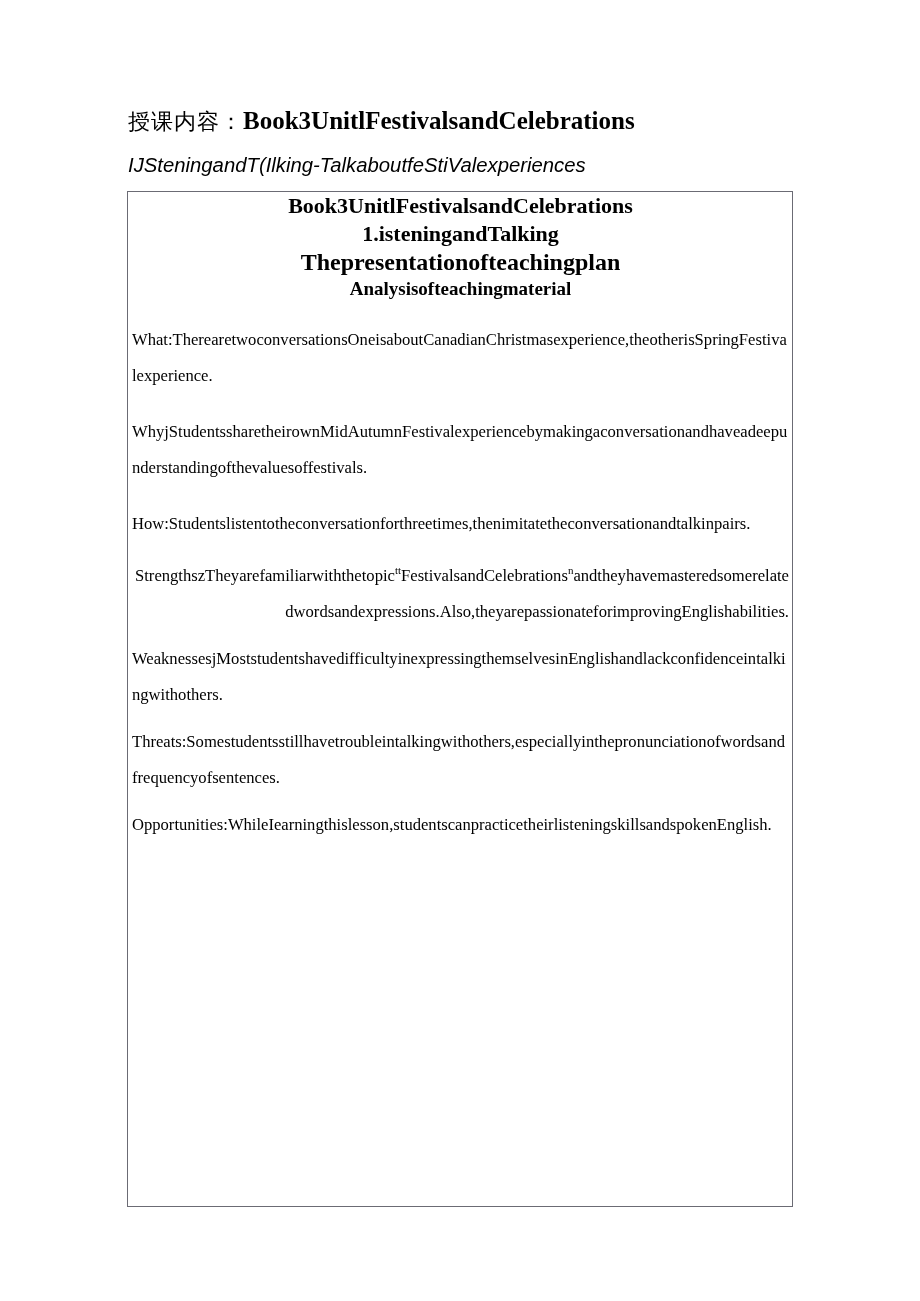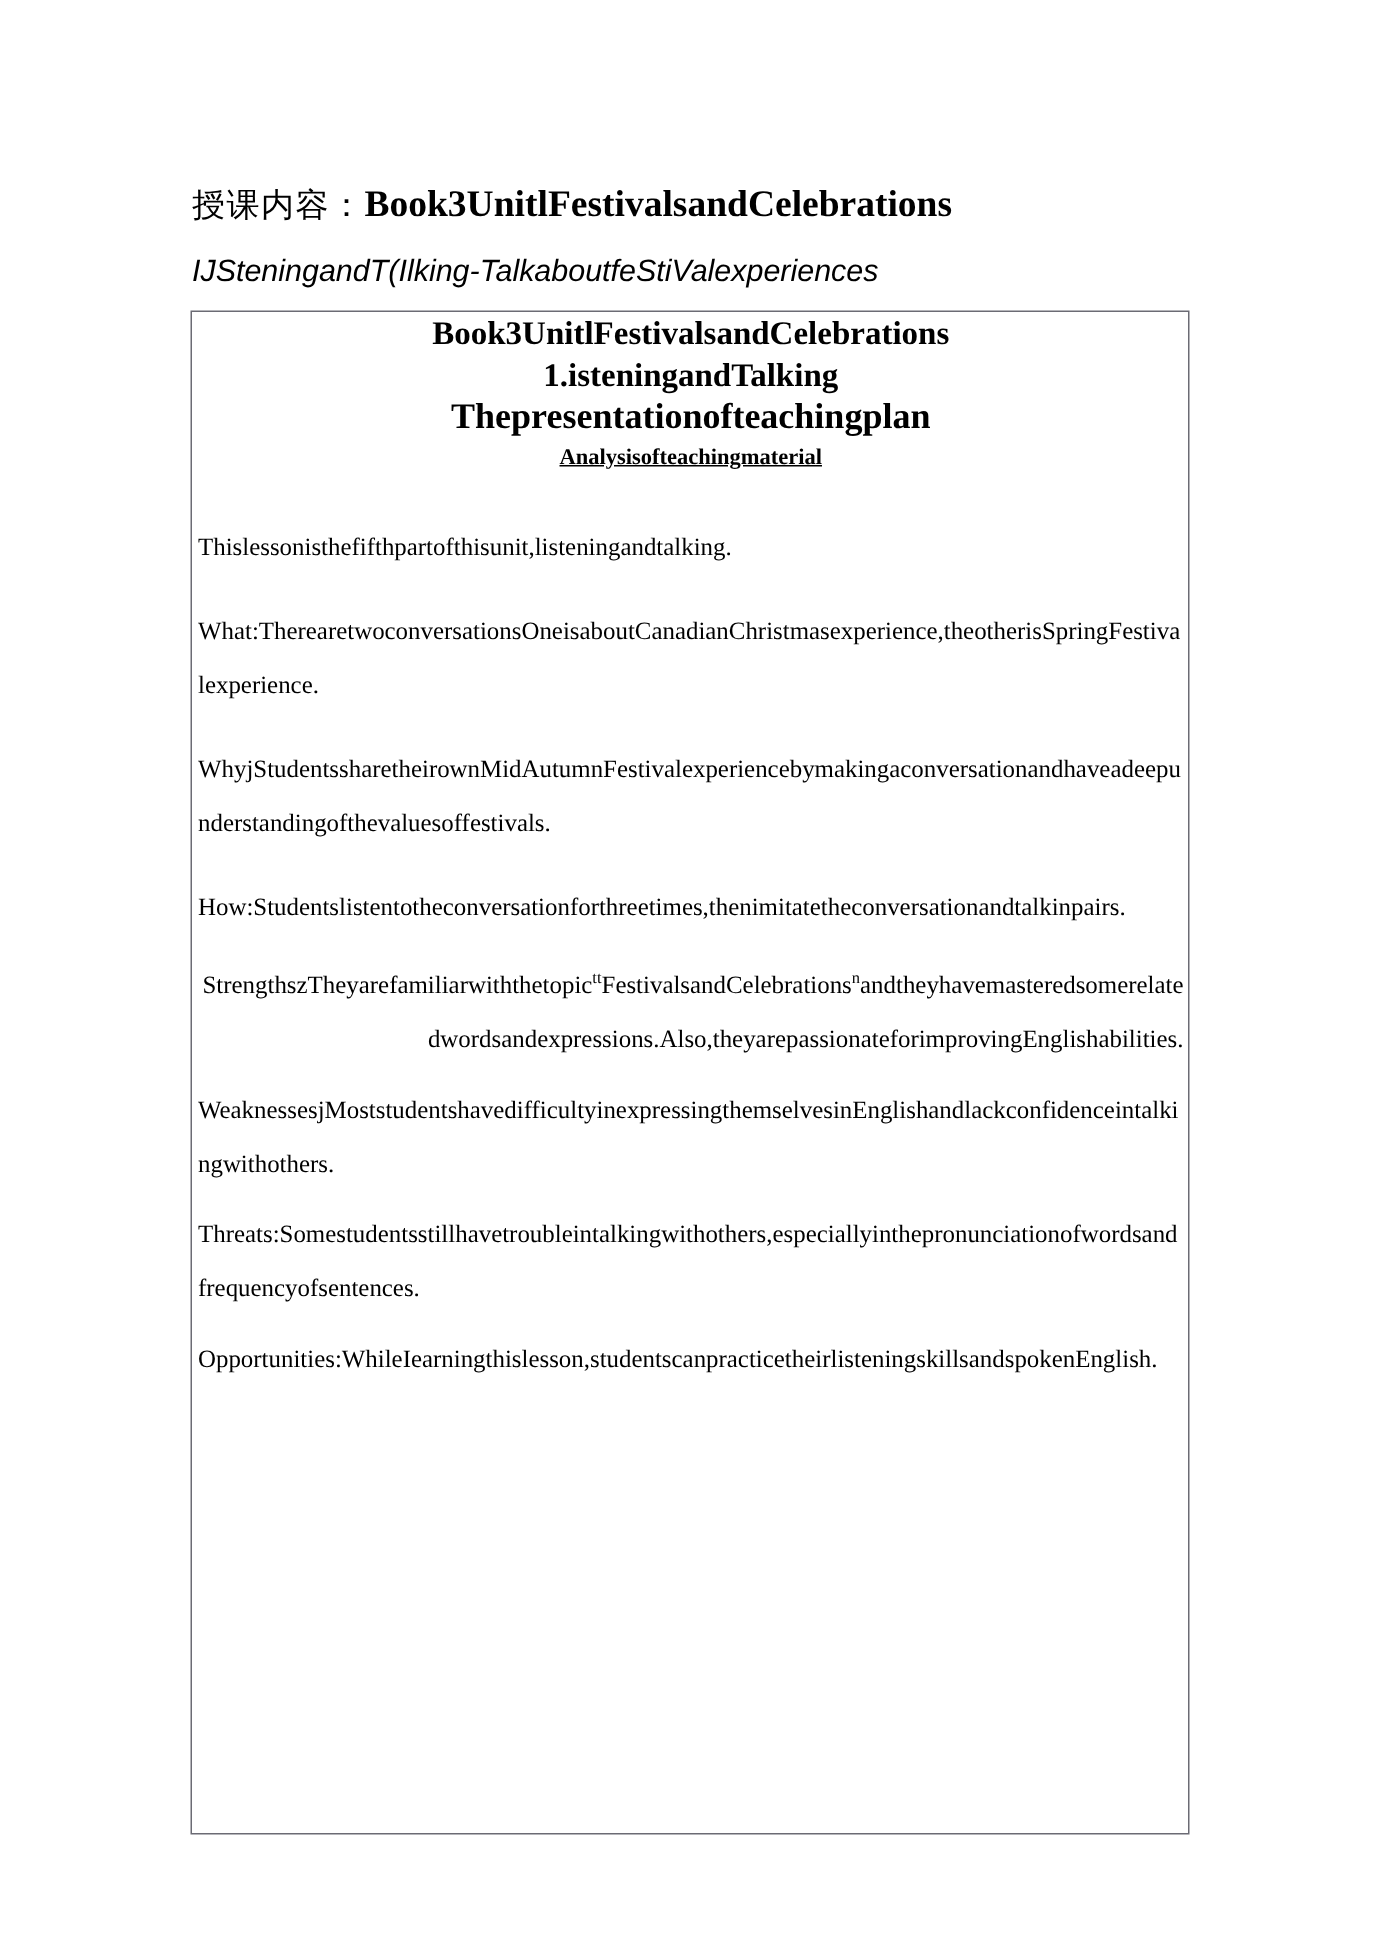--- a/index.html
+++ b/index.html
@@ -12,21 +12,21 @@
     width: 920px;
     height: 1301px;
     position: relative;
     font-family: "Liberation Serif", "DejaVu Serif", serif;
     color: #000000;
     overflow: hidden;
   }
 
   .page {
     position: absolute;
-    left: 0; top: 16px;
+    left: 0; top: 0;
     width: 920px;
     height: 1141px;
   }
 
   
   .doc-header {
     position: absolute;
     left: 128px;
     top: 104px;
     width: 700px;
@@ -94,24 +94,23 @@
     font-size: 22px;
     line-height: 28px;
     margin-top: 34px;
   }
   .h-sub2 {
     font-size: 24px;
     line-height: 28px;
     margin-top: 35px;
   }
   .h-sec {
-    font-size: 15px;
+    font-size: 19px;
     line-height: 26px;
     margin-top: 33px;
-    text-decoration: underline;
   }
   .h-sec2 {
     font-size: 18.5px;
     line-height: 26px;
     margin-top: 27px;
     margin-bottom: 0;
   }
 
   
   p.para {
@@ -143,21 +142,20 @@
 
   <div class="content-box">
     <div class="box-inner">
 
       <h1 class="box-h h-title">Book3UnitlFestivalsandCelebrations</h1>
       <h2 class="box-h h-sub1">1.isteningandTalking</h2>
       <h2 class="box-h h-sub2">Thepresentationofteachingplan</h2>
 
       <h3 class="box-h h-sec">Analysisofteachingmaterial</h3>
 
-      <p class="para gap-lg"><span>Thislessonisthefifthpartofthisunit,listeningandtalking.</span></p>
 
       <p class="para gap-md"><span class="b">What:</span><span>TherearetwoconversationsOneisaboutCanadianChristmasexperience,theotherisSpringFestivalexperience.</span></p>
 
       <p class="para gap-md"><span>WhyjStudentssharetheirownMidAutumnFestivalexperiencebymakingaconversationandhaveadeepunderstandingofthevaluesoffestivals.</span></p>
 
       <p class="para gap-md"><span>How:Studentslistentotheconversationforthreetimes,thenimitatetheconversationandtalkinpairs.</span></p>
 
 
 
       <p class="para gap-sm"><span class="b">StrengthszThey</span><span>arefamiliarwiththetopic</span><span class="sup">tt</span><span>FestivalsandCelebrations</span><span class="sup">n</span><span>andtheyhavemasteredsomerelatedwordsandexpressions.Also,theyarepassionateforimprovingEnglishabilities.</span></p>

